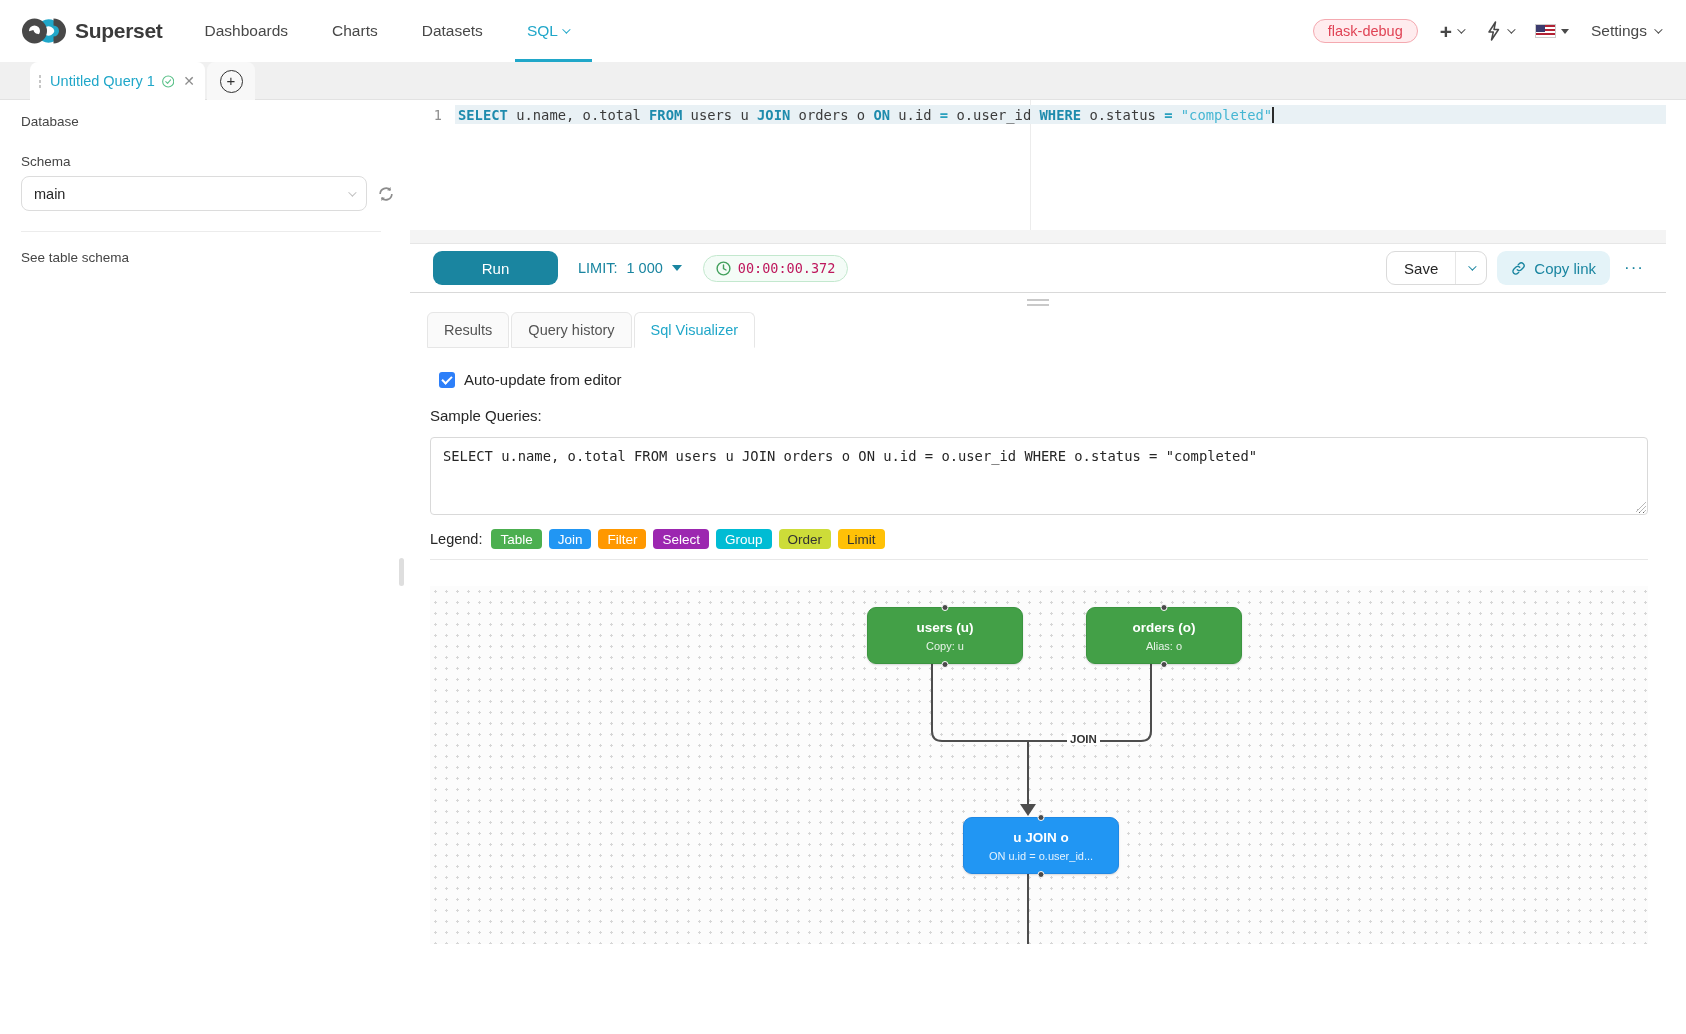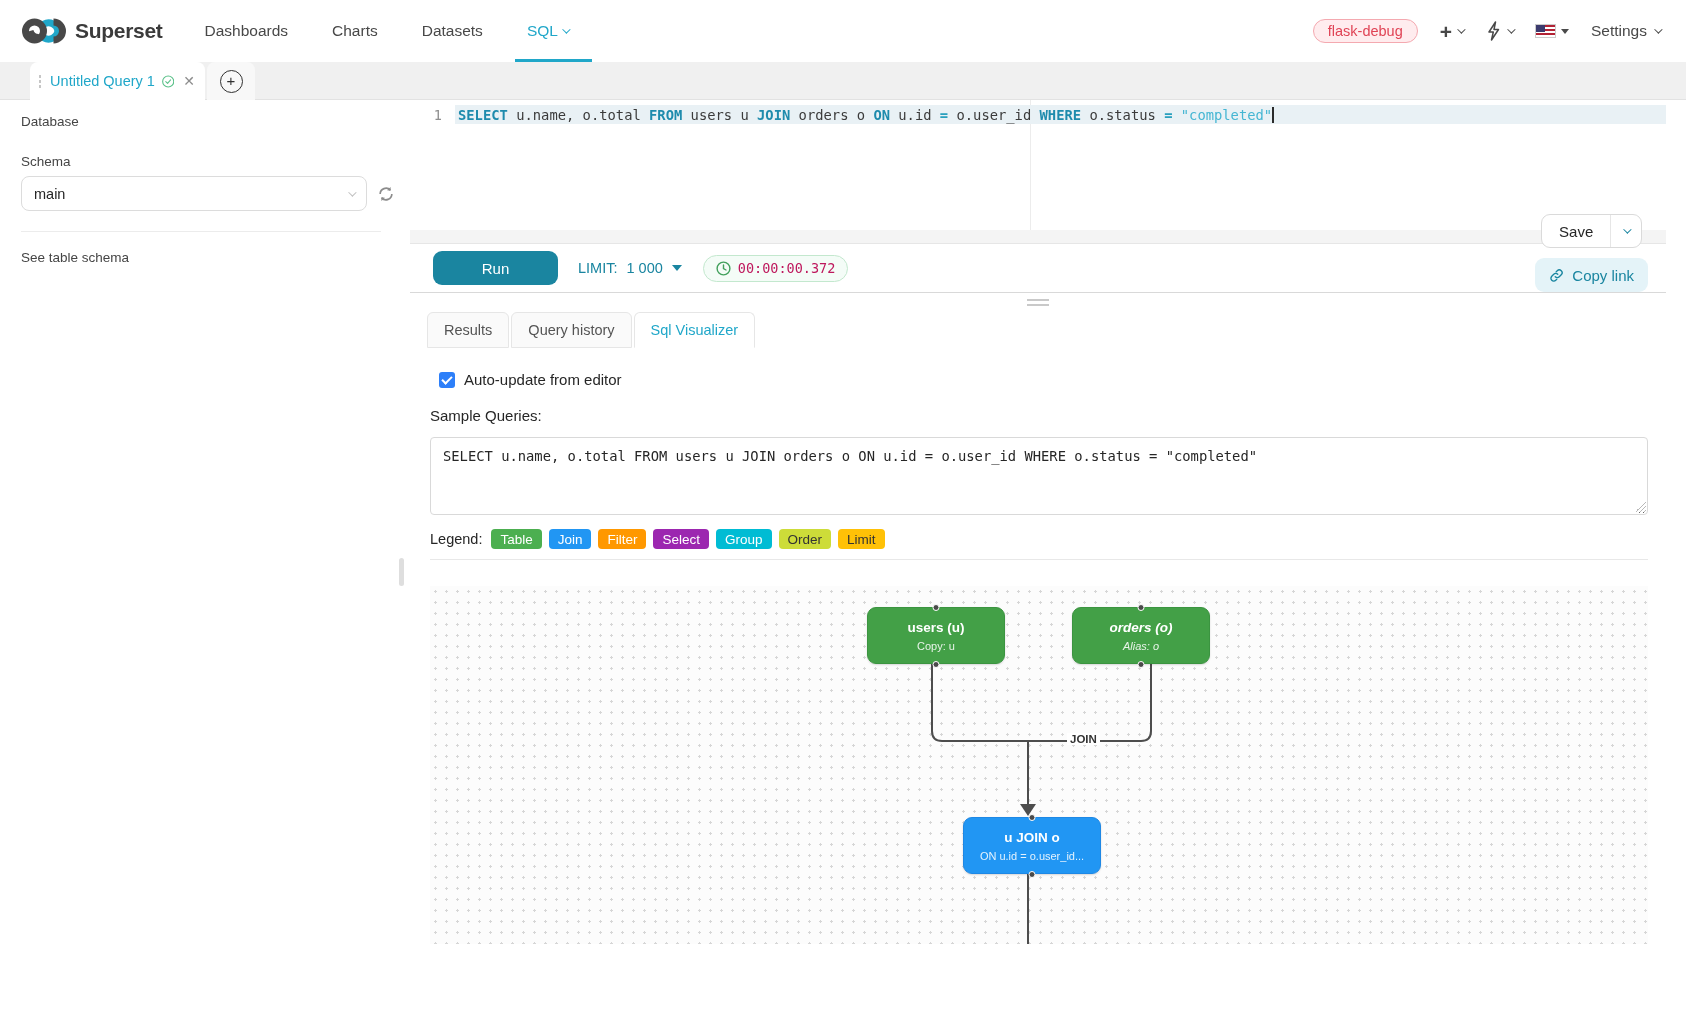--- a/index.html
+++ b/index.html
@@ -61,21 +61,21 @@
   .cursor { display:inline-block; width:1.5px; height:16px; background:#2B2B2B; vertical-align:middle; }
   .ace-bottom-strip { position:absolute; left:0; top:130px; width:1256px; height:13px; background:#F4F4F4; }
 
   
   .sql-toolbar { position:absolute; left:0; top:143px; width:1256px; height:49px; background:#fff; border-top:1px solid #E6E6E6; display:flex; align-items:center; padding:0 18px 0 23px; }
   .run-btn { width:125px; height:34px; background:#1A85A0; color:#fff; font-size:15px; border:none; border-radius:9px; cursor:pointer; font-family:inherit; }
   .limit-group { display:flex; align-items:center; gap:9px; margin-left:20px; color:#1985A0; font-size:14.5px; cursor:pointer; }
   .limit-caret { width:0; height:0; border-left:5px solid transparent; border-right:5px solid transparent; border-top:6px solid #1985A0; }
   .timer-pill { display:flex; align-items:center; gap:7px; margin-left:21px; height:27px; padding:0 12px; background:#F4FCF7; border:1px solid #C3E8CE; border-radius:14px; }
   .timer-text { font-family:"DejaVu Sans Mono", monospace; font-size:13.5px; color:#be185d; }
-  .toolbar-right { margin-left:auto; display:flex; align-items:center; gap:10px;flex-direction:column; }
+  .toolbar-right { margin-left:auto; display:flex; align-items:center; gap:10px; }
   .save-split { display:flex; height:34px; border:1px solid #DADADA; border-radius:9px; overflow:hidden; background:#fff; }
   .save-main { padding:0 17px; display:flex; align-items:center; font-size:15px; color:#262626; cursor:pointer; border-right:1px solid #E6E6E6; }
   .save-caret { width:30px; display:flex; align-items:center; justify-content:center; color:#1985A0; cursor:pointer; }
   .copylink-btn { height:34px; display:flex; align-items:center; gap:8px; background:#E4F3F8; color:#1985A0; border:none; border-radius:9px; padding:0 14px; font-size:15px; cursor:pointer; font-family:inherit; }
   .more-btn { color:#1985A0; font-size:17px; letter-spacing:1px; cursor:pointer; padding:0 4px; }
 
   
   .south { position:absolute; left:410px; top:292px; width:1256px; height:742px; background:#fff; border-top:1px solid #D9D9D9; }
   .south-handle { position:absolute; left:50%; top:6px; transform:translateX(-50%); width:22px; cursor:row-resize; }
   .south-handle div { height:1.6px; background:#C9C9C9; margin-bottom:3.4px; }
@@ -96,21 +96,21 @@
   .ta-grip { position:absolute; right:2px; bottom:3px; width:11px; height:11px; background:
       linear-gradient(135deg, transparent 0 50%, #B9B9B9 50% 55%, transparent 55% 70%, #B9B9B9 70% 75%, transparent 75% 90%, #B9B9B9 90% 95%, transparent 95%); pointer-events:none; }
   .legend-row { display:flex; align-items:center; gap:7px; margin-top:14px; }
   .legend-label { font-size:14.5px; color:#262626; margin-right:2px; }
   .legend-badge { font-size:13.5px; padding:2.5px 9px; border-radius:4px; }
   .viz-hr { border:none; border-top:1px solid #E8E8E8; margin-top:10px; width:1218px; }
 
   
   .flow-canvas { position:relative; width:1218px; height:358px; margin-top:26px; background-color:#FCFCFC;
       background-image:radial-gradient(#D6D6D6 1px, transparent 1.2px); background-size:11px 11px; overflow:hidden; cursor:grab; }
-  .flow-node { position:absolute; width:138px; height:57px; border-radius:9px; display:flex; flex-direction:column; align-items:center; justify-content:center; gap:5px; cursor:pointer; box-shadow:0 1px 2px rgba(0,0,0,0.15); }
+  .flow-node { position:absolute; width:156px; height:57px; border-radius:9px; display:flex; flex-direction:column; align-items:center; justify-content:center; gap:5px; cursor:pointer; box-shadow:0 1px 2px rgba(0,0,0,0.15); }
   .flow-node .nd-title { font-size:13.5px; font-weight:bold; color:#fff; }
   .flow-node .nd-sub { font-size:11px; color:rgba(255,255,255,0.88); }
   .handle { position:absolute; left:50%; transform:translateX(-50%); width:7px; height:7px; background:#4A4A4A; border:1.5px solid #fff; border-radius:50%; }
   .handle.top { top:-4.5px; } .handle.bottom { bottom:-4.5px; }
   .edges-svg { position:absolute; left:0; top:0; pointer-events:none; }
   .edge-label { position:absolute; left:637px; top:147px; background:#fff; padding:0 3px; font-size:11.5px; font-weight:bold; color:#333; }
 
   svg.icon { display:block; }
 </style>
 </head>
@@ -288,21 +288,21 @@
         <path d="M598 288 V358" fill="none" stroke="#4D4D4D" stroke-width="2"></path>
       </svg>
 
       <div class="flow-node" style="left: 437px; top: 21px; border: 1px solid rgb(59, 148, 64); background: rgb(67, 160, 71);">
         <span class="handle top"></span>
         <span class="nd-title">users (u)</span>
         <span class="nd-sub">Copy: u</span>
         <span class="handle bottom"></span>
       </div>
 
-      <div class="flow-node" style="left: 642px; top: 21px; border: 1px solid rgb(59, 148, 64); background: rgb(67, 160, 71); font-style: italic;">
+      <div class="flow-node" style="left: 656px; top: 21px; border: 1px solid rgb(59, 148, 64); background: rgb(67, 160, 71);">
         <span class="handle top"></span>
         <span class="nd-title">orders (o)</span>
         <span class="nd-sub">Alias: o</span>
         <span class="handle bottom"></span>
       </div>
 
       <div class="flow-node" style="left: 533px; top: 231px; border: 1px solid rgb(30, 136, 229); background: rgb(33, 150, 243);">
         <span class="handle top"></span>
         <span class="nd-title">u JOIN o</span>
         <span class="nd-sub">ON u.id = o.user_id...</span>

